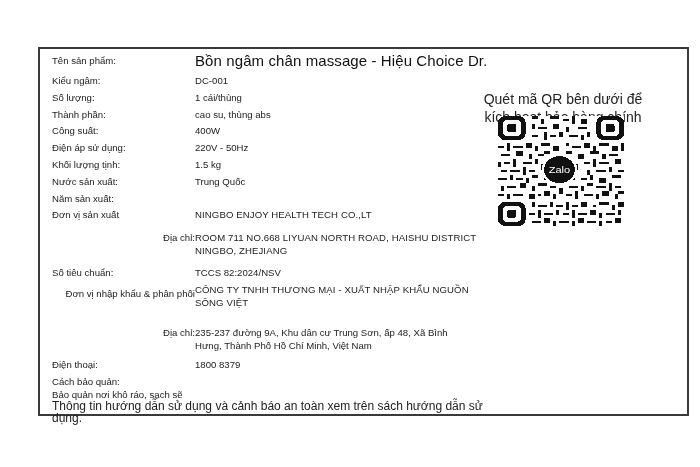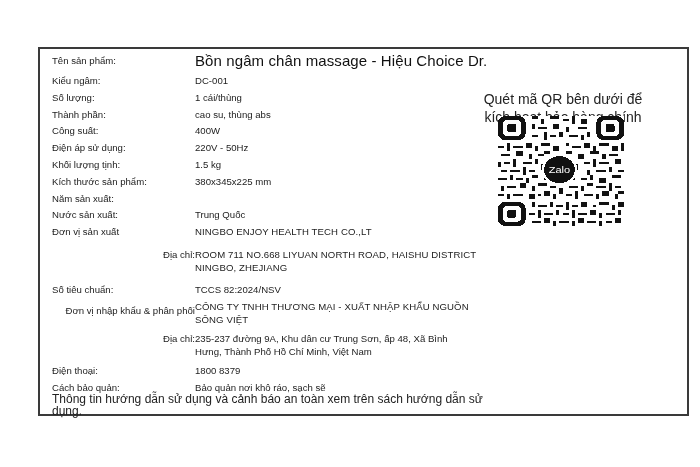--- a/index.html
+++ b/index.html
@@ -56,56 +56,52 @@
     </div>
     <div class="row">
       <span class="k">Điện áp sử dụng:</span>
       <span class="v">220V - 50Hz</span>
     </div>
     <div class="row">
       <span class="k">Khối lượng tịnh:</span>
       <span class="v">1.5 kg</span>
     </div>
     <div class="row">
-      <span class="k">Kích thước sản phẩm:</span>
-      <span class="v">380x345x225 mm</span>
+      <span class="k">Nước sản xuất:</span>
+      <span class="v">Trung Quốc</span>
     </div>
     <div class="row">
       <span class="k">Năm sản xuất:</span>
       <span class="v"></span>
-    </div>
-    <div class="row">
-      <span class="k">Nước sản xuất:</span>
-      <span class="v">Trung Quốc</span>
     </div>
     <div class="row caps" style="margin-bottom:10px;">
       <span class="k">Đơn vị sản xuất</span>
       <span class="v">NINGBO ENJOY HEALTH TECH CO.,LT</span>
     </div>
     <div class="row two caps" style="margin-bottom:9px;">
       <span class="k" style="padding-top:0;">Địa chỉ:</span>
       <span class="v" style="max-width:285px;">ROOM 711 NO.668 LIYUAN NORTH ROAD, HAISHU DISTRICT NINGBO, ZHEJIANG</span>
     </div>
     <div class="row">
       <span class="k">Số tiêu chuẩn:</span>
       <span class="v">TCCS 82:2024/NSV</span>
     </div>
-    <div class="row two caps" style="margin-bottom:6px;">
+    <div class="row two caps" style="margin-bottom:17px;">
       <span class="k">Đơn vị nhập khẩu &amp; phân phối</span>
       <span class="v" style="max-width:290px;">CÔNG TY TNHH THƯƠNG MẠI - XUẤT NHẬP KHẨU NGUỒN SÔNG VIỆT</span>
     </div>
     <div class="row two" style="margin-bottom:6px;">
       <span class="k" style="padding-top:0;">Địa chỉ:</span>
       <span class="v" style="max-width:265px;">235-237 đường 9A, Khu dân cư Trung Sơn, ấp 48, Xã Bình Hưng, Thành Phố Hồ Chí Minh, Việt Nam</span>
     </div>
     <div class="row">
       <span class="k">Điện thoại:</span>
       <span class="v">1800 8379</span>
     </div>
-    <div class="row" style="margin-bottom:0;">
+    <div class="row" style="margin-bottom:0;flex-direction:column;">
       <span class="k">Cách bảo quản:</span>
       <span class="v">Bảo quản nơi khô ráo, sạch sẽ</span>
     </div>
     <div class="note">Thông tin hướng dẫn sử dụng và cảnh báo an toàn xem trên sách hướng dẫn sử dụng.</div>
   </div>
 
   <div class="qr-text">Quét mã QR bên dưới để kích hoạt bảo hàng chính hãng</div>
 
   <div class="qr">
     <svg viewBox="0 0 41 41" preserveAspectRatio="none" shape-rendering="crispEdges">

